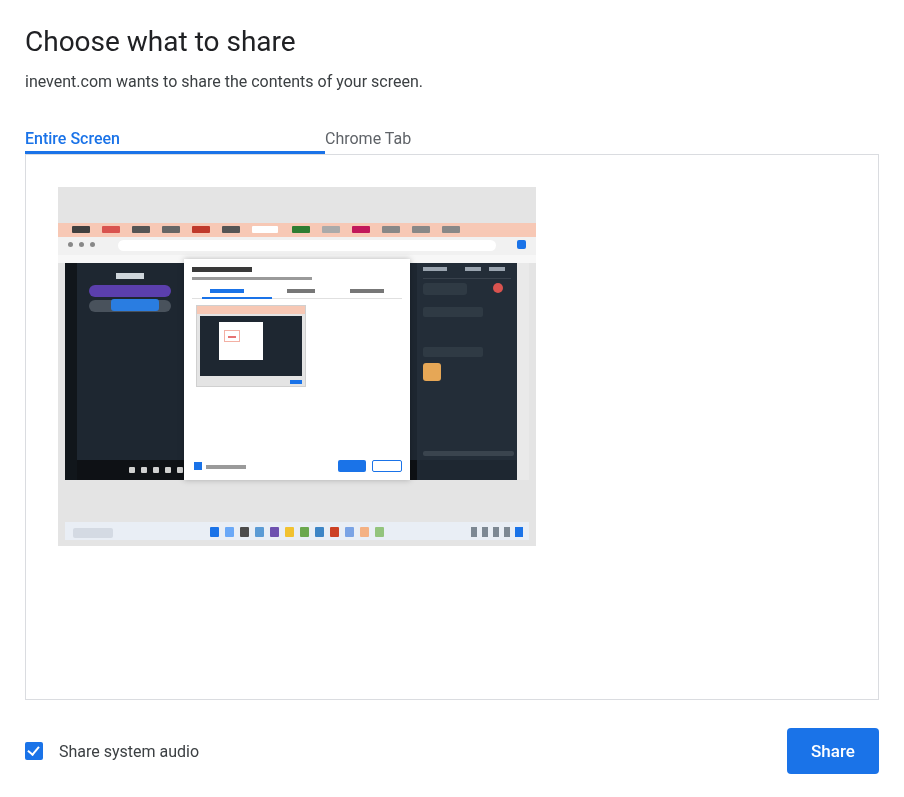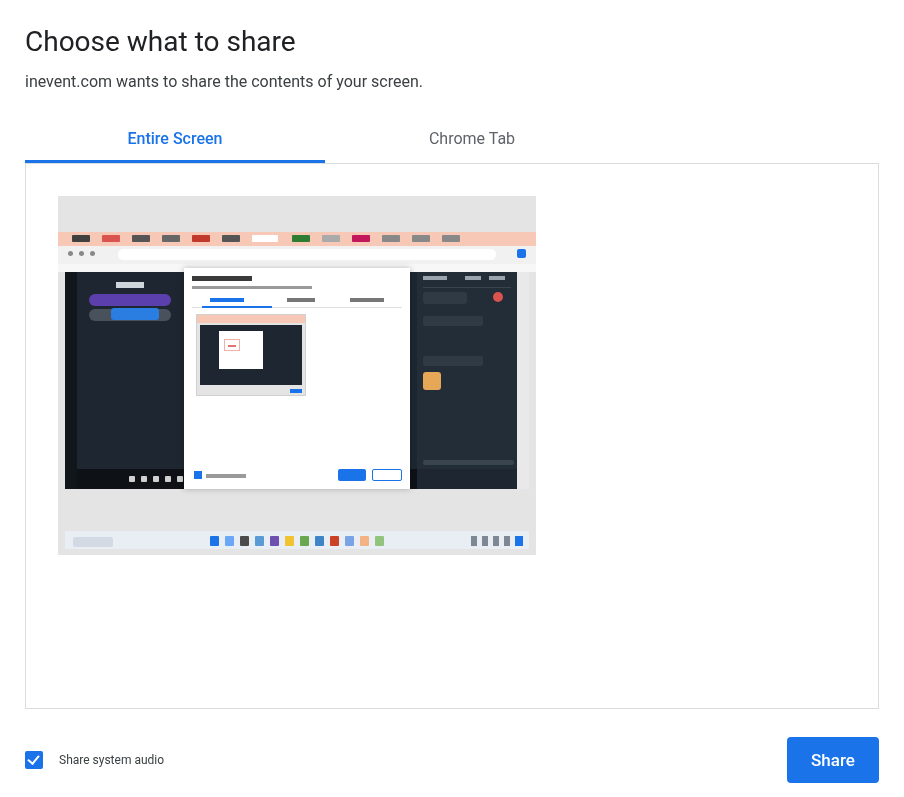--- a/index.html
+++ b/index.html
@@ -23,22 +23,21 @@
     font-size: 16px;
     color: #3c4043;
     margin: 0 0 28px 0;
   }
   .tabs {
     display: flex;
     border-bottom: 1px solid #dadce0;
   }
   .tab {
     flex: none;
-    text-align: center;
-    padding: 10px 0 12px 0;
+    padding: 10px 0 3px 0;
     font-size: 16px;
     color: #5f6368;
     cursor: pointer;
     border-bottom: 3px solid transparent;
   }
   .tab.t1 { width: 300px; }
   .tab.t2 { width: 264px; }
   .tab.t3 { width: 294px; }
   .tab.active {
     color: #1a73e8;
@@ -171,21 +170,21 @@
     padding-top:28px;
   }
   .left-foot { display:flex; align-items:center; gap:16px; }
   .checkbox {
     width:18px; height:18px; background:#1a73e8; border-radius:2px; position:relative;
   }
   .checkbox::after {
     content:""; position:absolute; left:3px; top:4px; width:9px; height:5px;
     border-left:2px solid #fff; border-bottom:2px solid #fff; transform:rotate(-50deg);
   }
-  .chk-label { font-size:12px; color:#3c4043; }
+  .chk-label { font-size:16px; color:#3c4043; }
   .right-foot { display:flex; gap:18px; }
   .btn { height:46px; border-radius:4px; font-size:17px; display:flex; align-items:center; justify-content:center; cursor:pointer; }
   .btn-share { width:92px; background:#1a73e8; color:#fff; font-weight:500; }
   .btn-cancel { width:102px; background:#fff; color:#1a73e8; border:1px solid #1a73e8; }
 </style>
 </head>
 <body>
 
 <h1 class="title">Choose what to share</h1>
 <p class="subtitle">inevent.com wants to share the contents of your screen.</p>

